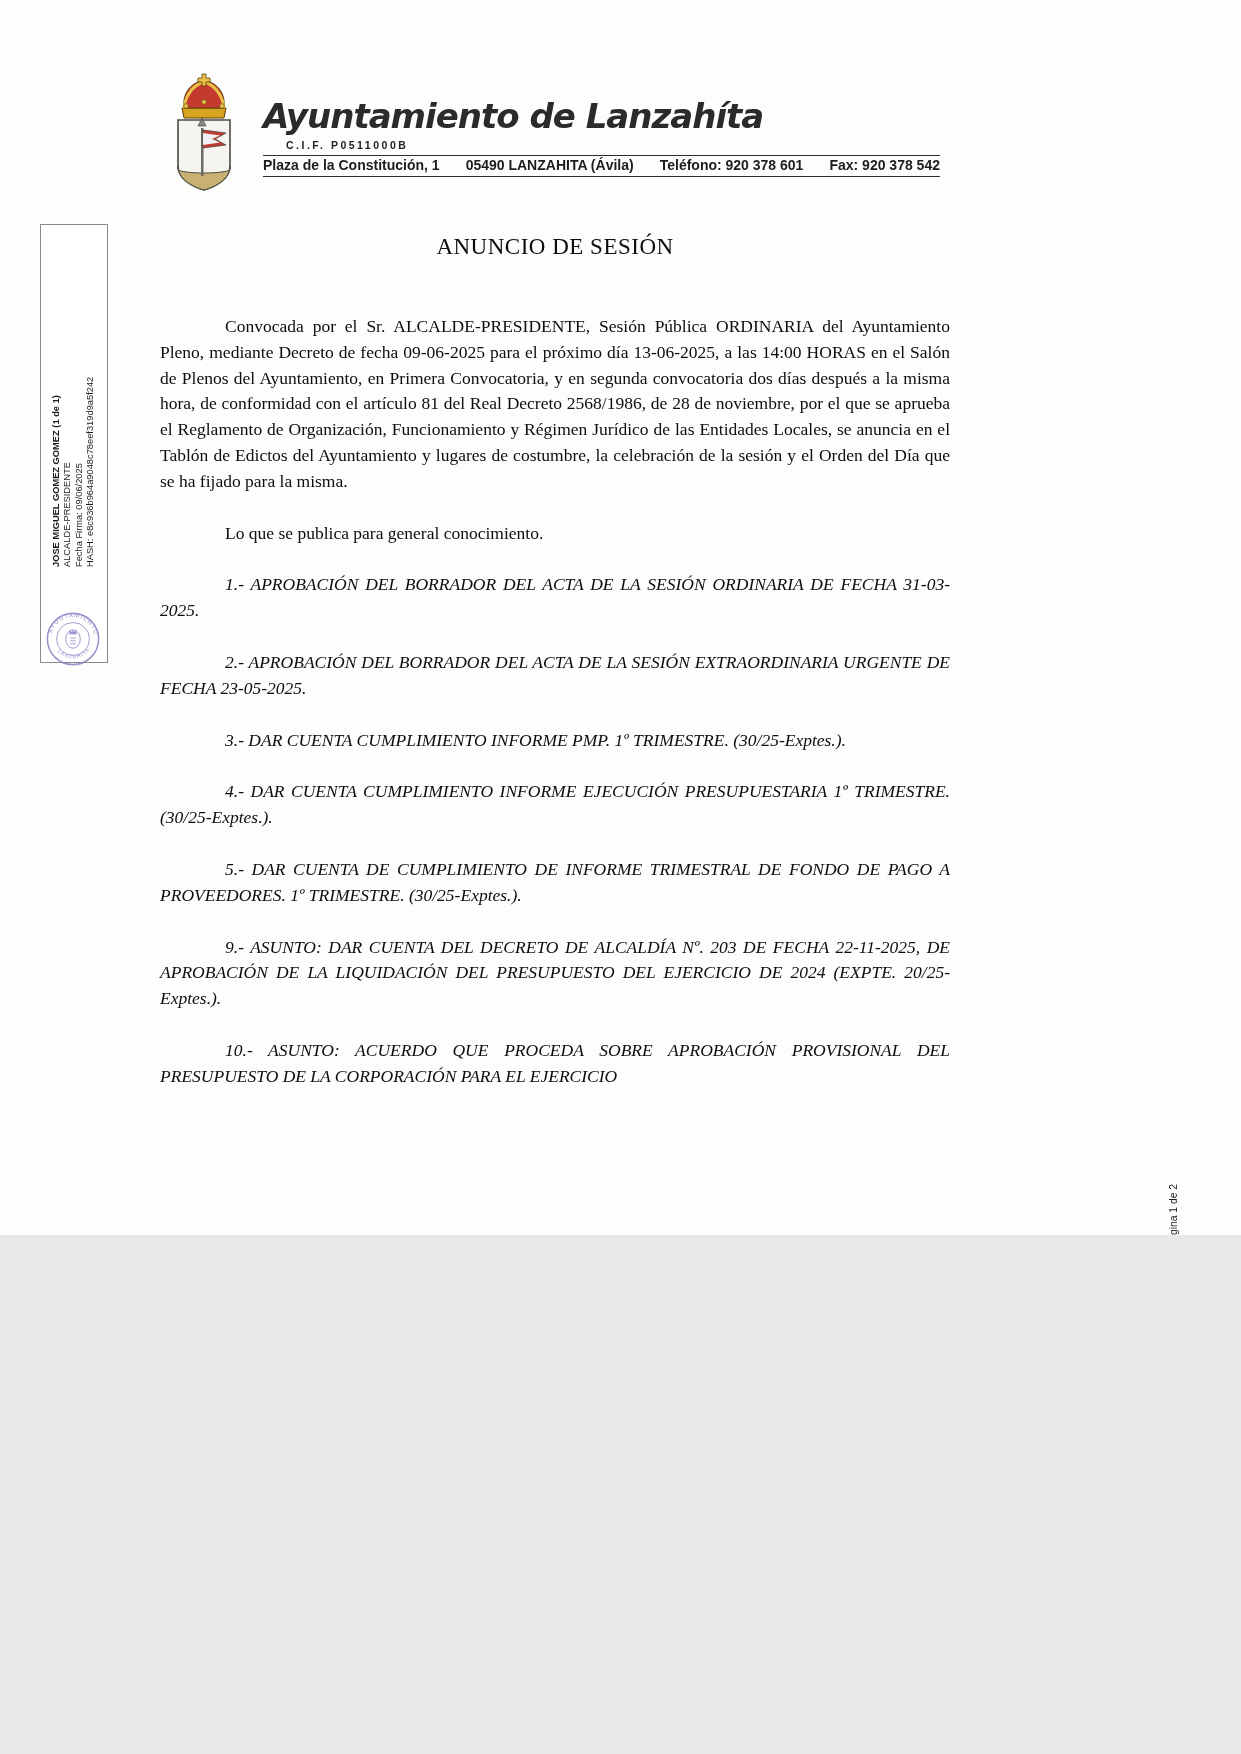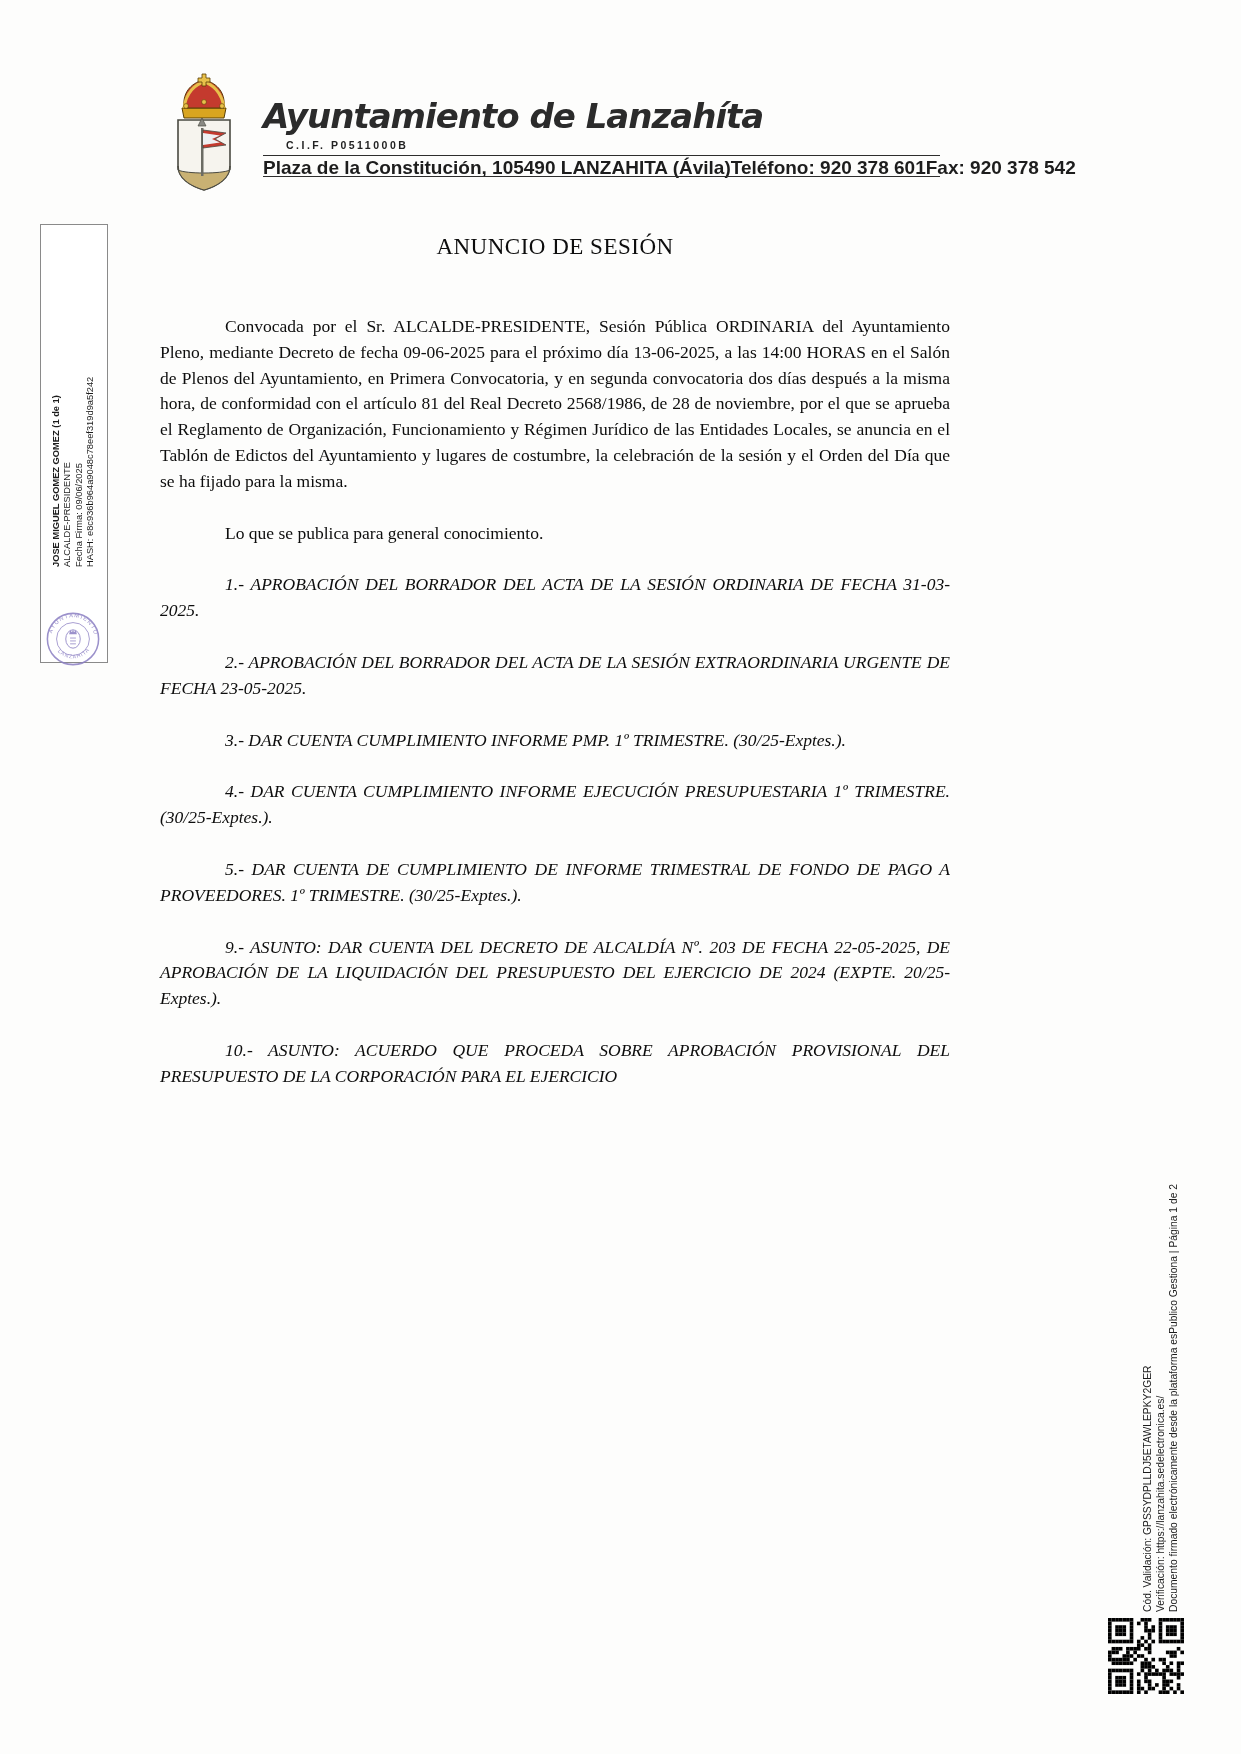--- a/index.html
+++ b/index.html
@@ -1,18 +1,18 @@
 <!DOCTYPE html>
 <html lang="es"><head>
 <meta charset="utf-8">
 <style>
   html,body{margin:0;padding:0;background:#e8e8e8;}
   .page{
     position:relative;
-    width:1241px;height:1754px;
+    width:1241px;height:1235px;
     background:#fdfdfc;
     margin:0 auto;
     overflow:hidden;
     font-family:"Liberation Serif",serif;
     color:#111;
   }
 
   
   .coat-of-arms{position:absolute;left:168px;top:70px;width:72px;height:122px;}
   .masthead-title{
@@ -24,21 +24,21 @@
     position:absolute;left:286px;top:139px;
     font-family:"Liberation Sans",sans-serif;font-weight:bold;
     font-size:10.5px;letter-spacing:2.5px;color:#222;white-space:nowrap;
   }
   .head-rule{position:absolute;left:263px;width:677px;height:0;border-top:1.6px solid #2d2d2d;}
   .head-rule.r1{top:155px;}
   .head-rule.r2{top:176px;}
   .address-row{
     position:absolute;left:263px;top:157px;width:677px;
     display:flex;justify-content:space-between;
-    font-family:"Liberation Sans",sans-serif;font-weight:bold;font-size:19px;color:#1d1d1d;
+    font-family:"Liberation Sans",sans-serif;font-weight:bold;font-size:14px;color:#1d1d1d;
   }
   .address-row span{white-space:nowrap;}
 
   
   .sig-box{
     position:absolute;left:40px;top:224px;width:66px;height:437px;
     border:1.3px solid #8a8a8a;background:#fff;
   }
   .sig-rotated{
     position:absolute;left:51px;top:567px;width:205px;
@@ -139,21 +139,21 @@
 
   <div class="content">
     <h1 class="doc-title">ANUNCIO DE SESIÓN</h1>
     <p class="first">Convocada por el Sr. ALCALDE-PRESIDENTE, Sesión Pública ORDINARIA del Ayuntamiento Pleno, mediante Decreto de fecha 09-06-2025 para el próximo día 13-06-2025, a las 14:00 HORAS en el Salón de Plenos del Ayuntamiento, en Primera Convocatoria, y en segunda convocatoria dos días después a la misma hora, de conformidad con el artículo 81 del Real Decreto 2568/1986, de 28 de noviembre, por el que se aprueba el Reglamento de Organización, Funcionamiento y Régimen Jurídico de las Entidades Locales, se anuncia en el Tablón de Edictos del Ayuntamiento y lugares de costumbre, la celebración de la sesión y el Orden del Día que se ha fijado para la misma.</p>
     <p class="gap">Lo que se publica para general conocimiento.</p>
     <p class="item gap">1.- APROBACIÓN DEL BORRADOR DEL ACTA DE LA SESIÓN ORDINARIA DE FECHA 31-03-2025.</p>
     <p class="item">2.- APROBACIÓN DEL BORRADOR DEL ACTA DE LA SESIÓN EXTRAORDINARIA URGENTE DE FECHA 23-05-2025.</p>
     <p class="item">3.- DAR CUENTA CUMPLIMIENTO INFORME PMP. 1º TRIMESTRE. (30/25-Exptes.).</p>
     <p class="item">4.- DAR CUENTA CUMPLIMIENTO INFORME EJECUCIÓN PRESUPUESTARIA 1º TRIMESTRE. (30/25-Exptes.).</p>
     <p class="item">5.- DAR CUENTA DE CUMPLIMIENTO DE INFORME TRIMESTRAL DE FONDO DE PAGO A PROVEEDORES. 1º TRIMESTRE. (30/25-Exptes.).</p>
-    <p class="item">9.- ASUNTO: DAR CUENTA DEL DECRETO DE ALCALDÍA Nº. 203 DE FECHA 22-05-2025, DE APROBACIÓN DE LA LIQUIDACIÓN DEL PRESUPUESTO DEL EJERCICIO DE 2024 (EXPTE. 20/25-Exptes.).</p>
+    <p class="item">9.- ASUNTO: DAR CUENTA DEL DECRETO DE ALCALDÍA Nº. 203 DE FECHA 22-11-2025, DE APROBACIÓN DE LA LIQUIDACIÓN DEL PRESUPUESTO DEL EJERCICIO DE 2024 (EXPTE. 20/25-Exptes.).</p>
     <p class="item">10.- ASUNTO: ACUERDO QUE PROCEDA SOBRE APROBACIÓN PROVISIONAL DEL PRESUPUESTO DE LA CORPORACIÓN PARA EL EJERCICIO</p>
   </div>
 
   <div class="footer-rotated">
     <div>Cód. Validación: GPSSYDPLLDJ5ETAWLEPKY2GER</div>
     <div>Verificación: https://lanzahita.sedelectronica.es/</div>
     <div>Documento firmado electrónicamente desde la plataforma esPublico Gestiona | Página 1 de 2</div>
   </div>
 
   <svg id="qr" class="qr" viewBox="0 0 75.6 75.6">

